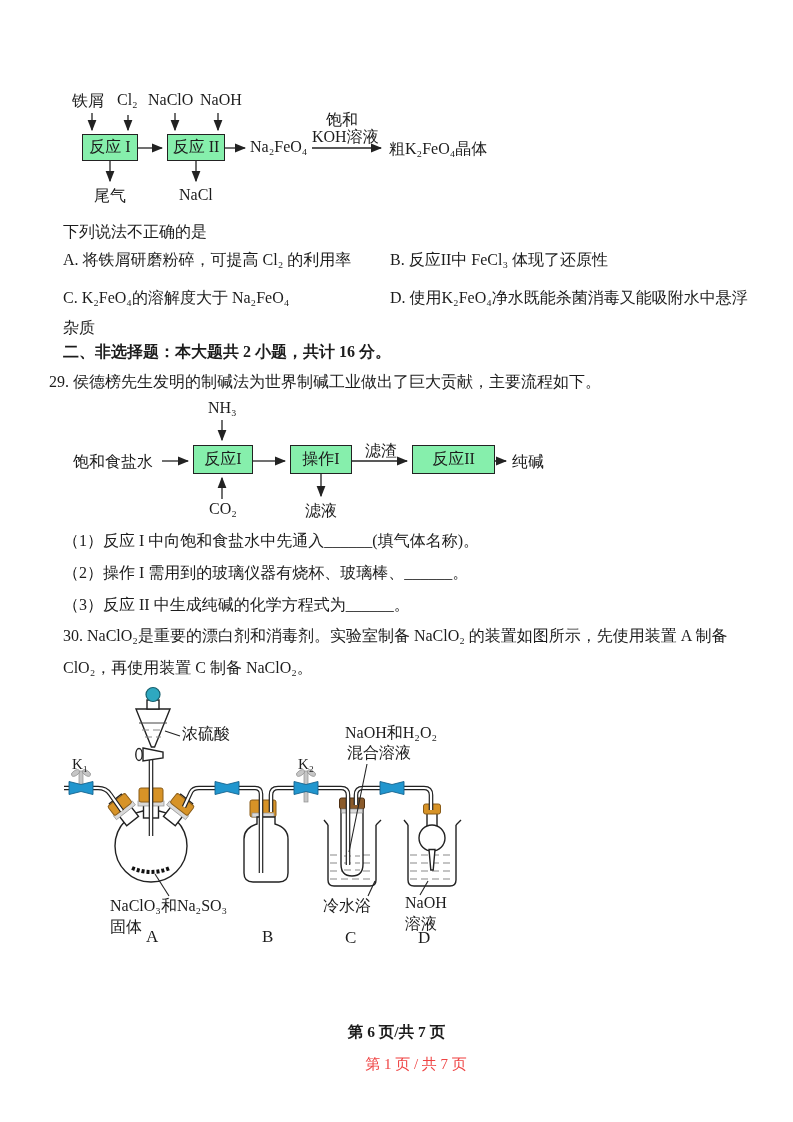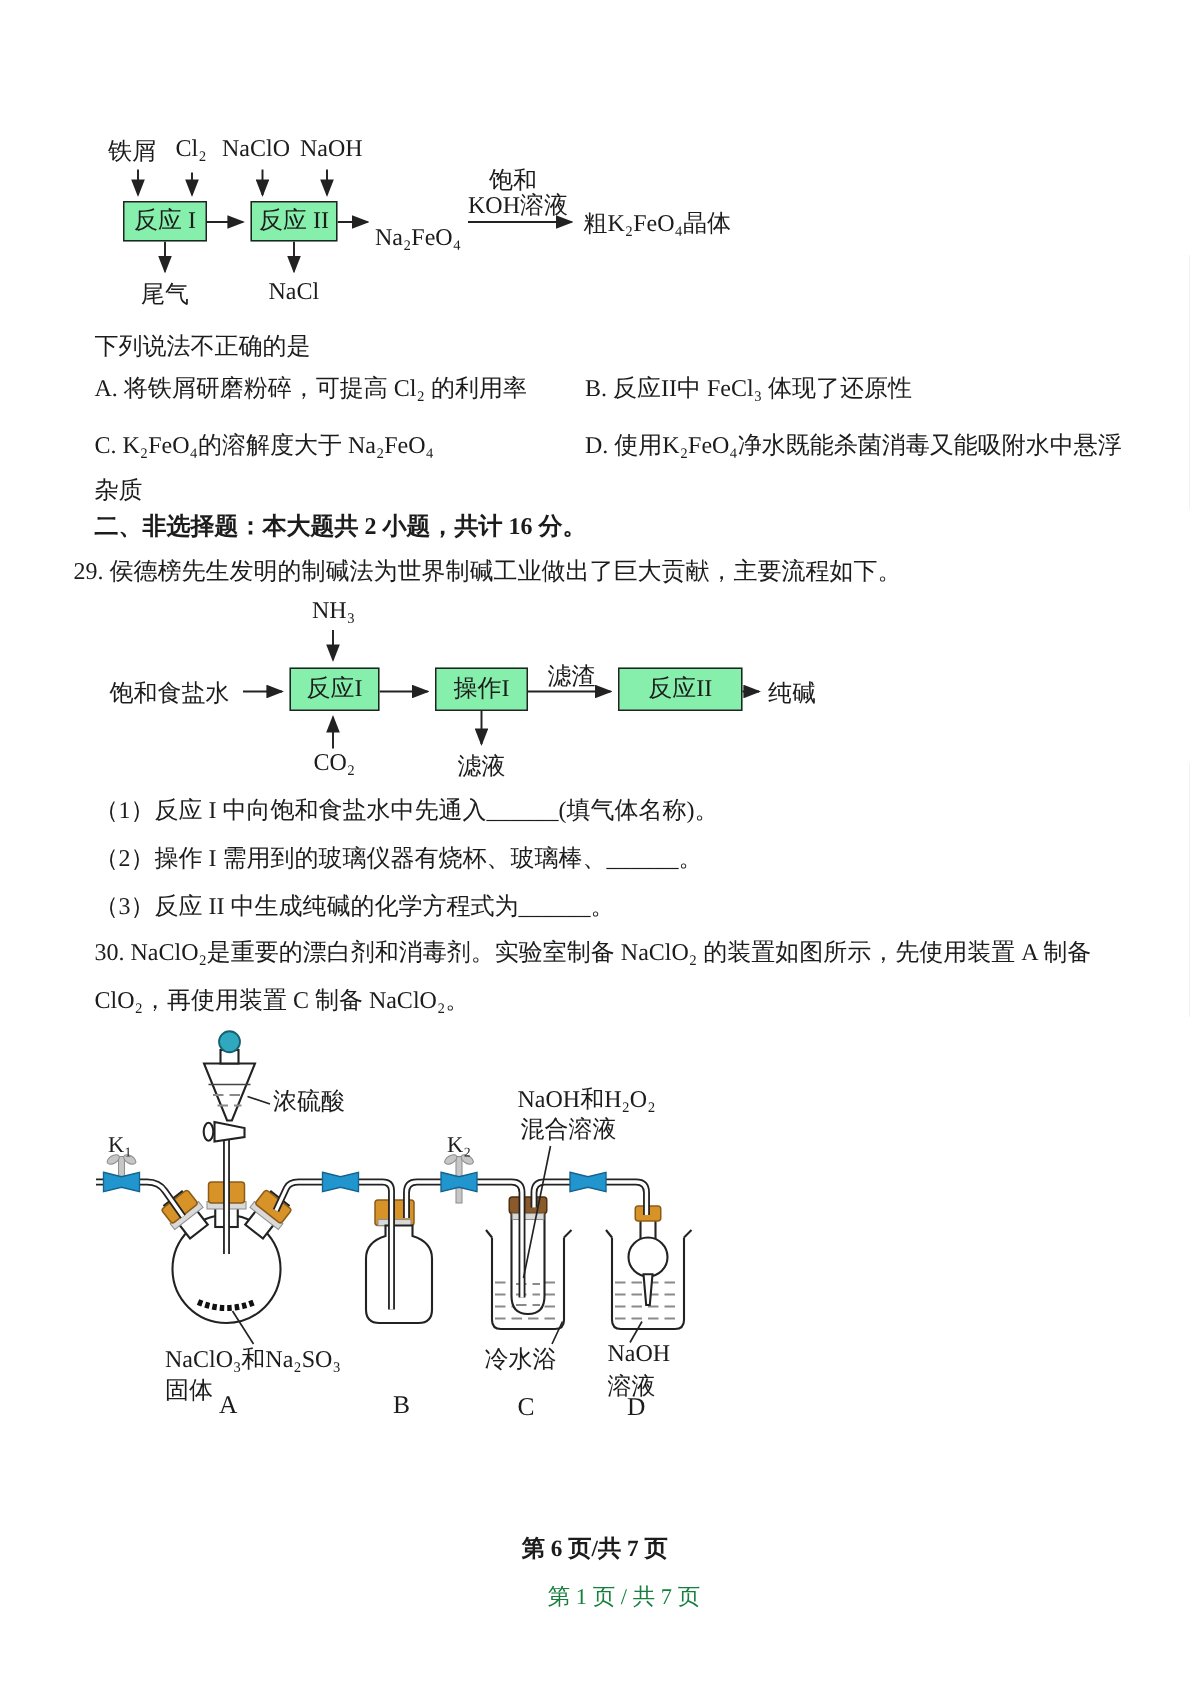--- a/index.html
+++ b/index.html
@@ -19,21 +19,21 @@
   .diagram svg.arrows { position:absolute; left:0; top:0; }
   .dlabel { position:absolute; font-size:16px; white-space:nowrap; }
   .dbox {
     position:absolute; border:1.4px solid #222; display:flex;
     align-items:center; justify-content:center; font-size:16px;
     background:#86efac; white-space:nowrap;
   }
   .optA { display:inline-block; width:327px; }
   .optC { display:inline-block; width:327px; vertical-align:top; }
   .center { width:793px; text-align:center; }
-  .viewerfoot { color:#15803d; font-size:15px;padding-left:39px; }
+  .viewerfoot { color:#ef4444; font-size:15px;padding-left:39px; }
   .docfoot { font-size:15.5px; font-weight:bold; }
   
   .glassfill { fill:#fff; stroke:#222; stroke-width:1.4; }
   .glassline { fill:none; stroke:#222; stroke-width:1.4; }
   .water { stroke:var(--water); stroke-width:1.2; stroke-dasharray:7 4; fill:none; }
   .tube-out { stroke:#222; stroke-width:4.6; fill:none; }
   .tube-in  { stroke:#fff; stroke-width:2.2; fill:none; }
   .conn { fill:var(--blue); stroke:#14638e; stroke-width:0.9; }
   .stopper { fill:var(--orange); stroke:var(--orangedark); stroke-width:1; }
   .collar { fill:#d9d9d9; stroke:#8f8f8f; stroke-width:0.7; }
@@ -65,21 +65,21 @@
       <line class="flow" x1="252" y1="60" x2="321" y2="60" marker-end="url(#ar1)"></line>
       <line class="flow" x1="50" y1="73" x2="50" y2="93" marker-end="url(#ar1)"></line>
       <line class="flow" x1="136" y1="73" x2="136" y2="93" marker-end="url(#ar1)"></line>
     </svg>
     <div class="dlabel" style="left:12px; top:3px;">铁屑</div>
     <div class="dlabel" style="left:57px; top:3px;">Cl₂</div>
     <div class="dlabel" style="left:88px; top:3px;">NaClO</div>
     <div class="dlabel" style="left:140px; top:3px;">NaOH</div>
     <div class="dbox" style="left:22px; top:46px; width:56px; height:27px;">反应 I</div>
     <div class="dbox" style="left:107px; top:46px; width:58px; height:27px;">反应 II</div>
-    <div class="dlabel" style="left:190px; top:62px;">Na₂FeO₄</div>
+    <div class="dlabel" style="left:190px; top:50px;">Na₂FeO₄</div>
     <div class="dlabel" style="left:266px; top:22px;">饱和</div>
     <div class="dlabel" style="left:252px; top:39px;">KOH溶液</div>
     <div class="dlabel" style="left:329px; top:51px;">粗K₂FeO₄晶体</div>
     <div class="dlabel" style="left:34px; top:98px;">尾气</div>
     <div class="dlabel" style="left:119px; top:98px;">NaCl</div>
   </div>
 
   <div class="abs txt" style="left:63px; top:222px;">下列说法不正确的是</div>
   <div class="abs txt" style="left:63px; top:250px;">
     <span class="optA">A. 将铁屑研磨粉碎，可提高 Cl₂ 的利用率</span><span>B. 反应II中 FeCl₃ 体现了还原性</span>

